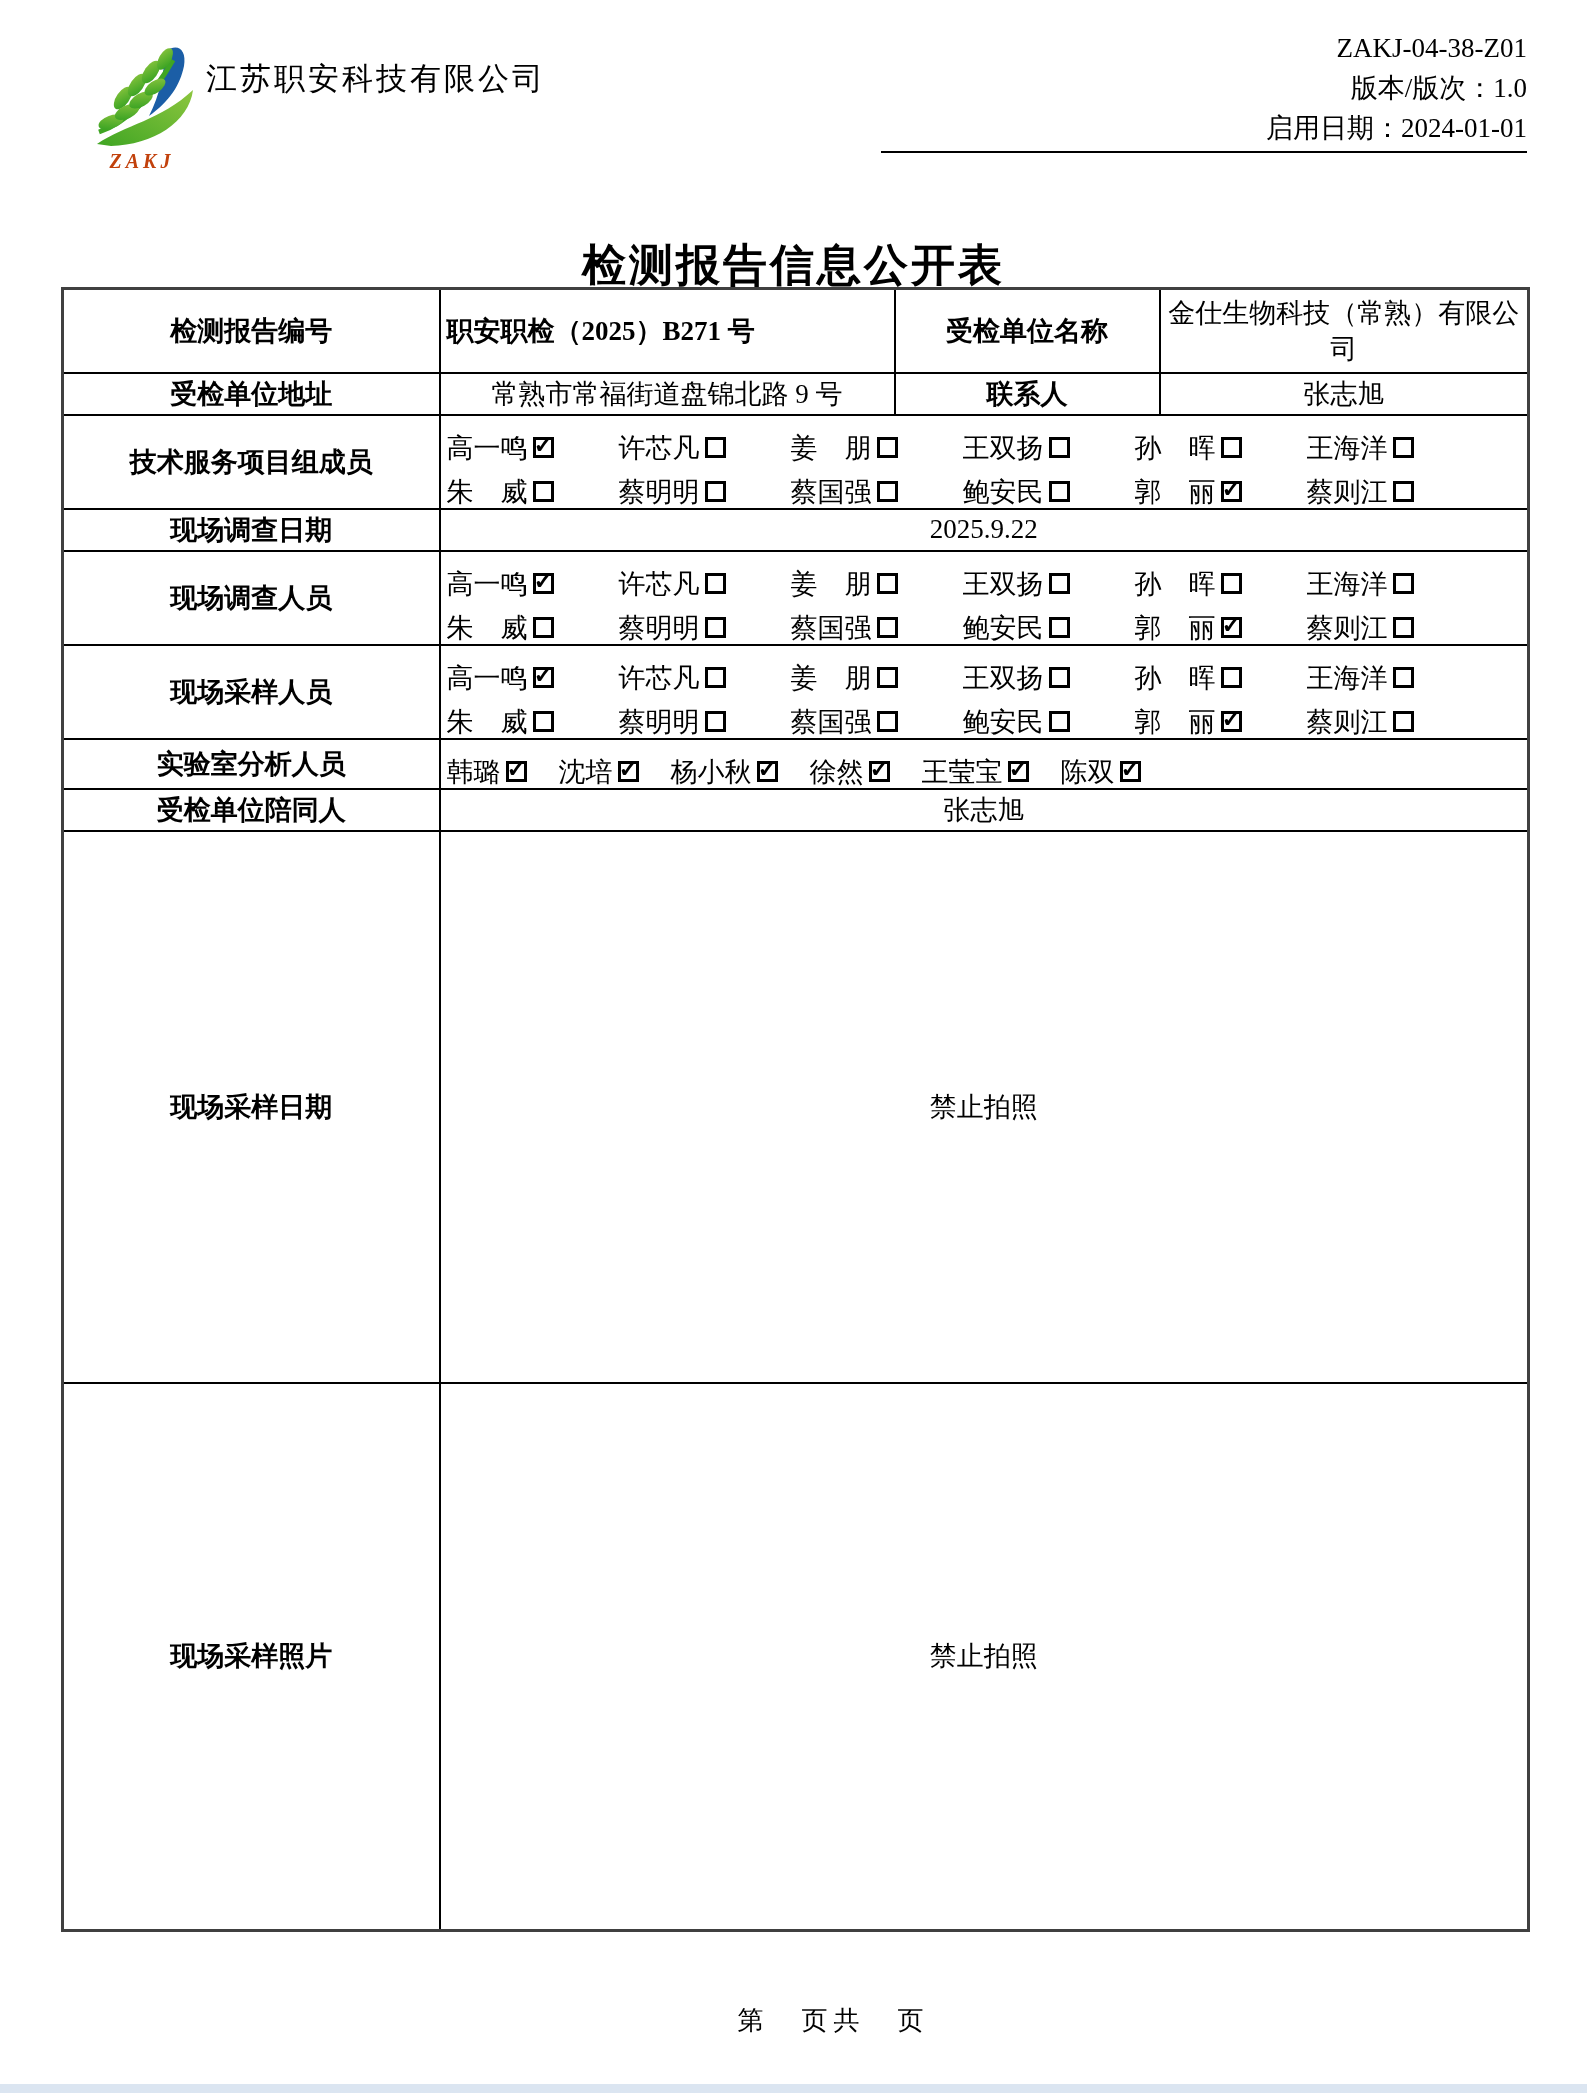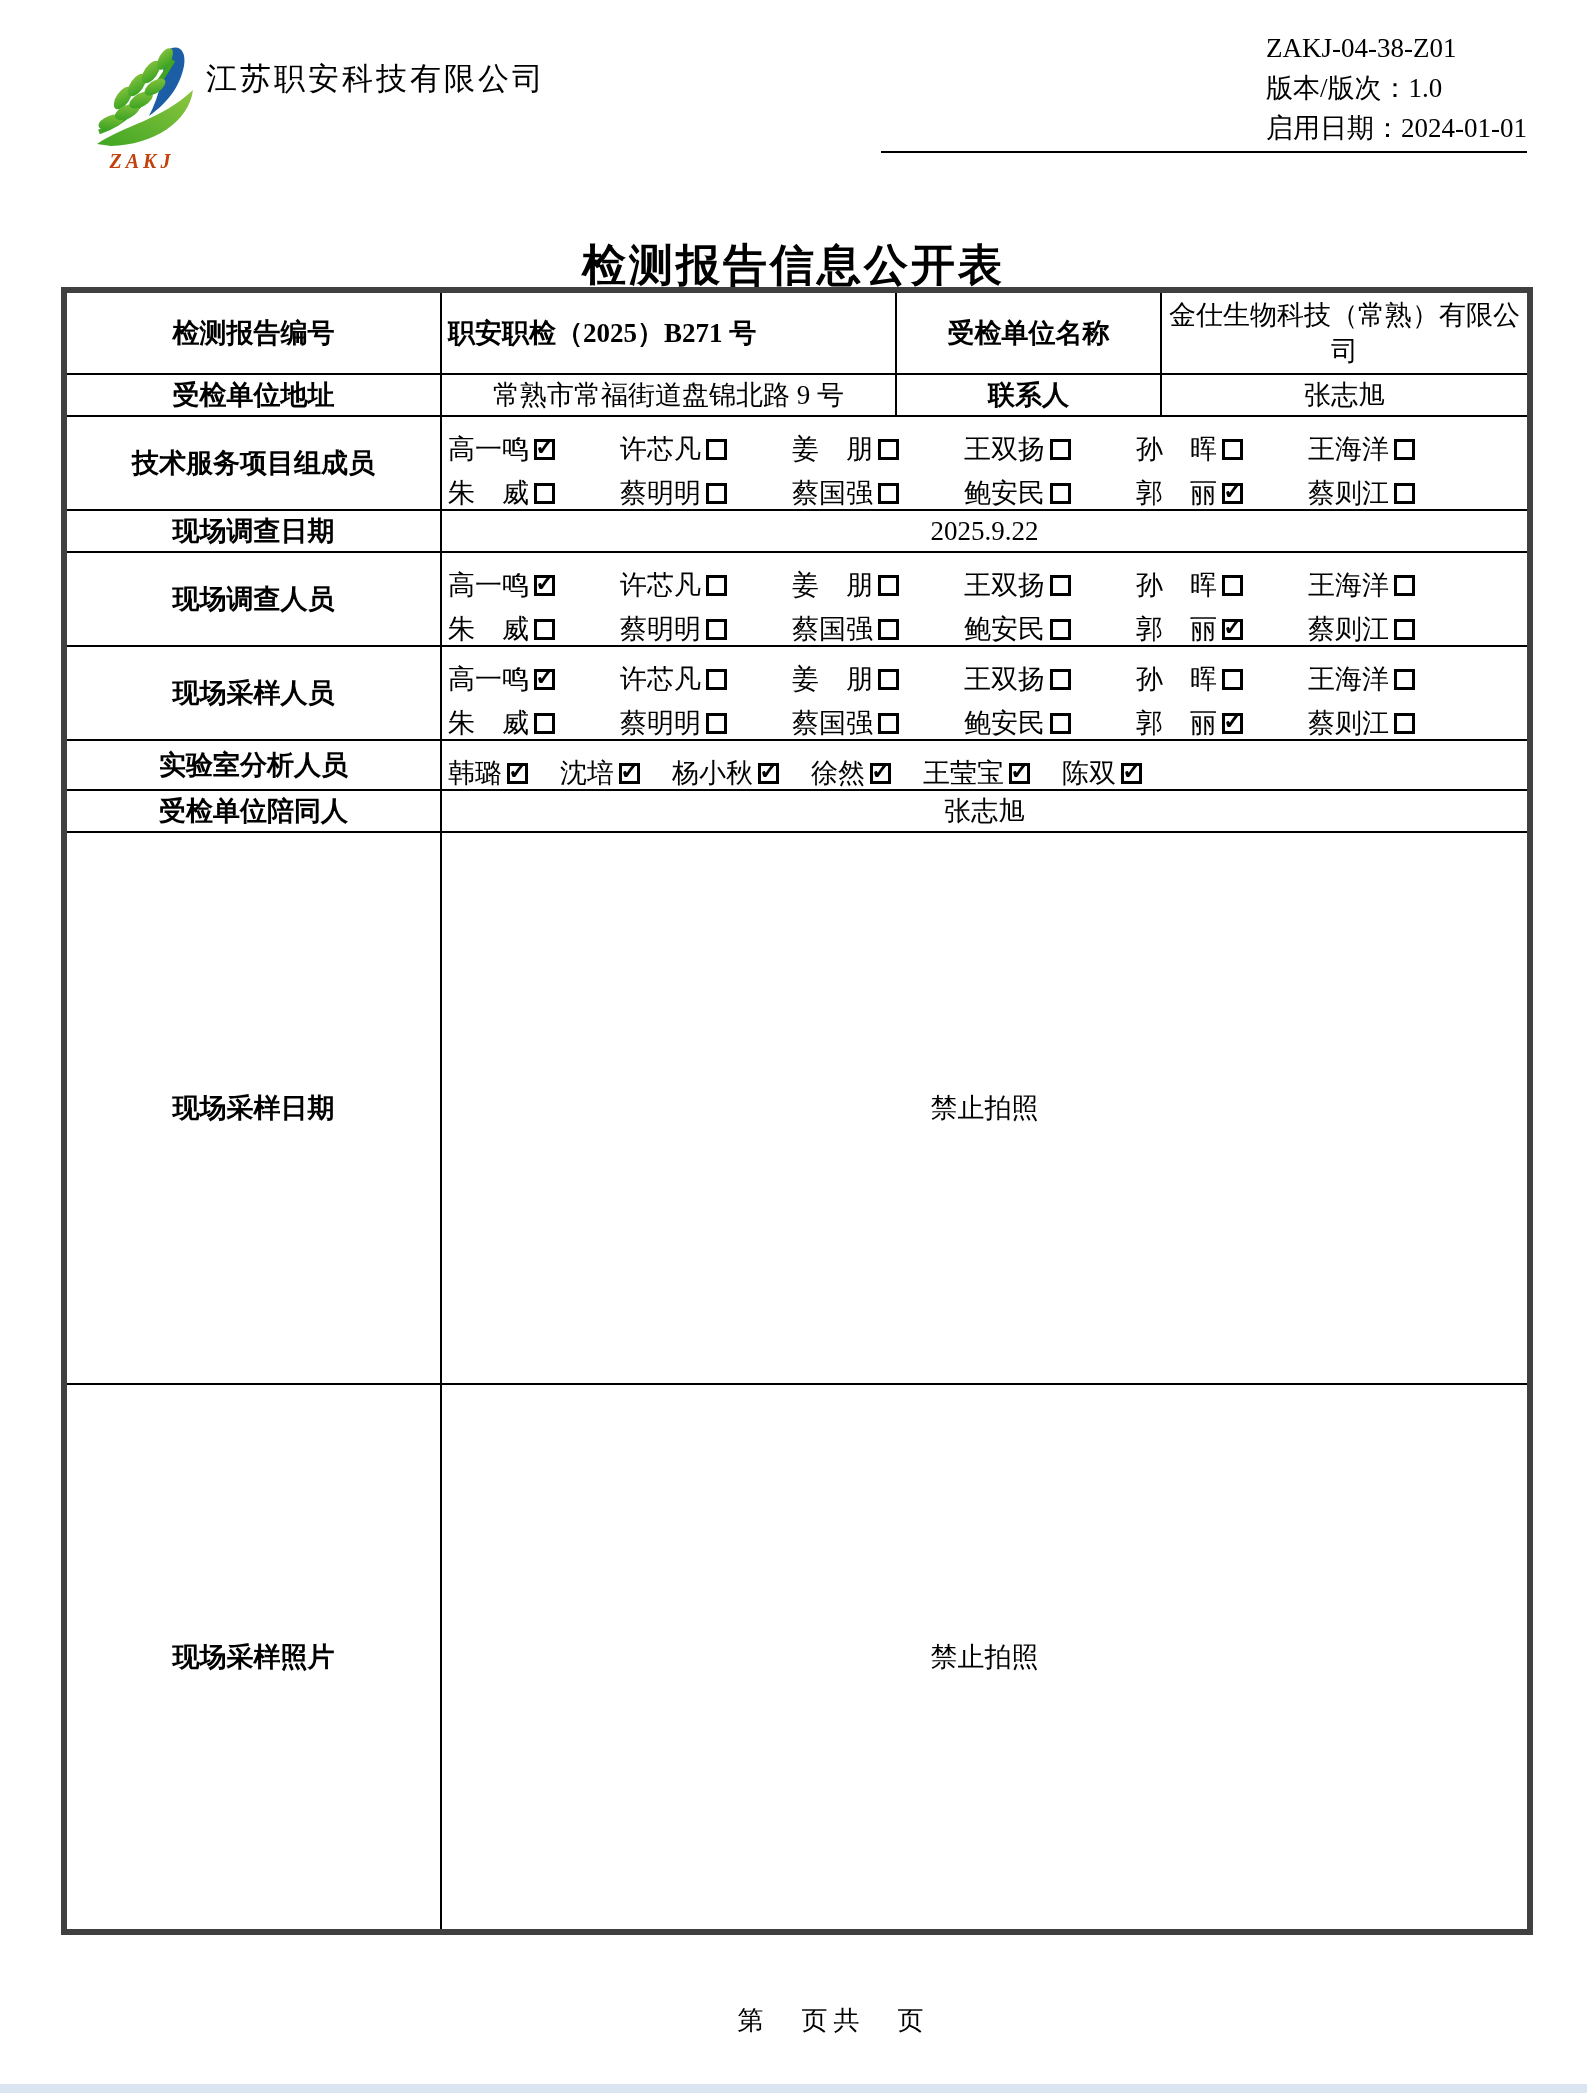--- a/index.html
+++ b/index.html
@@ -8,30 +8,30 @@
     width:1587px;height:2093px;
     background:#ffffff;
     font-family:"Liberation Serif","DejaVu Serif",serif;
     color:#000;
     overflow:hidden;
   }
   
   .logo{position:absolute;left:78px;top:40px;width:128px;text-align:center;}
   .logo-text{font-style:italic;font-weight:bold;font-size:20px;letter-spacing:4px;color:#c2410c;margin-top:-4px;}
   .company-name{position:absolute;left:206px;top:58px;font-size:31px;letter-spacing:3px;}
-  .doc-codes{position:absolute;right:60px;top:28px;font-size:27px;line-height:40px;}
+  .doc-codes{position:absolute;right:60px;top:28px;text-align:right;font-size:27px;line-height:40px;}
   .header-rule{position:absolute;left:881px;top:151px;width:646px;border-top:2px solid #000;}
   
   .page-title{position:absolute;left:0;top:236px;width:100%;text-align:center;
     font-size:44px;font-weight:bold;letter-spacing:3px;}
   
   table.form{
     position:absolute;left:61px;top:287px;width:1466px;
     border-collapse:collapse;table-layout:fixed;
-    border:6px solid #404040;
+    border:3px solid #404040;
   }
   table.form td{border:2px solid #000;font-size:27px;vertical-align:middle;padding:2px 6px;overflow:hidden;}
   td.lbl{text-align:center;font-weight:bold;padding:2px 10px;}
   td.ctr{text-align:center;}
   td.report-no{font-weight:bold;padding-left:20px;}
   td.names-cell{padding-left:20px;}
   tr.r1{height:84px;} tr.r2{height:42px;} tr.r3{height:85px;}
   tr.r4{height:42px;} tr.r5{height:88px;} tr.r6{height:42px;}
   tr.r7{height:85px;} tr.r8{height:42px;} tr.r9{height:41px;}
   tr.r10{height:552px;} tr.r11{height:548px;}

